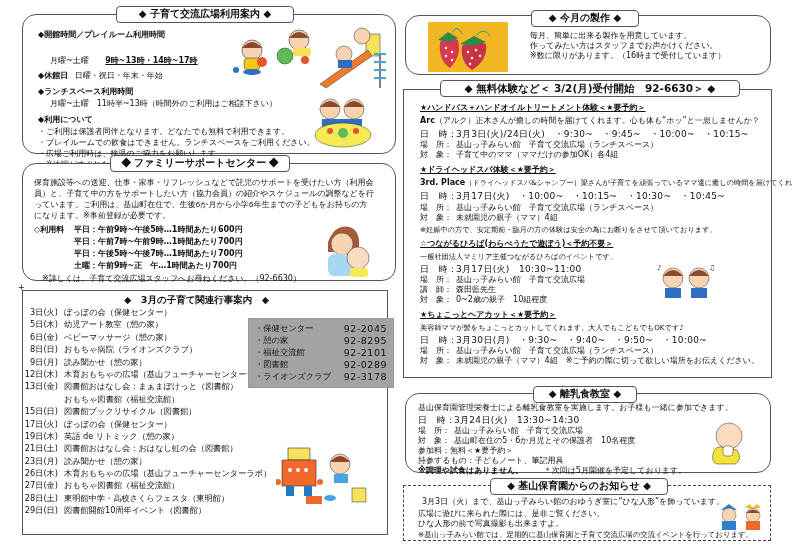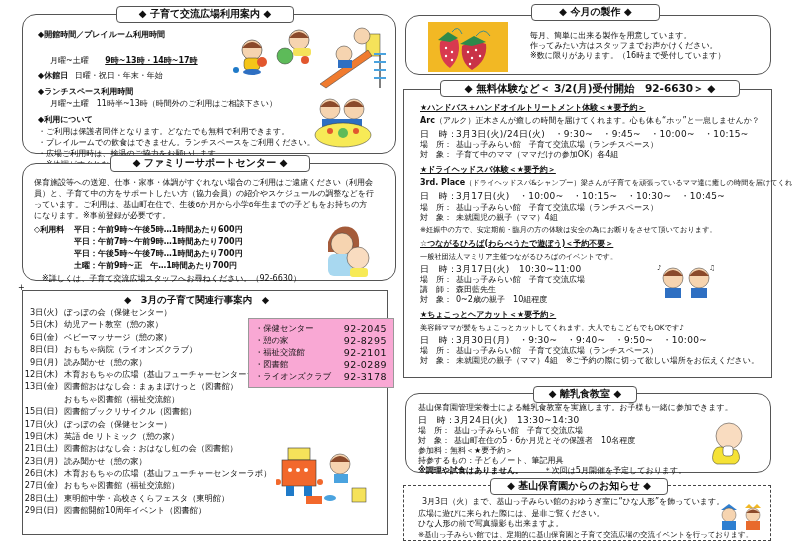--- a/index.html
+++ b/index.html
@@ -18,21 +18,21 @@
   .bold { font-weight: bold; }
   .ul { text-decoration: underline; }
   .indent { padding-left: 12px; }
   .heart { color: #e0142d; }
 
   .events { position: absolute; left: 22px; top: 19px; }
   .event-row { display: flex; height: 12.4px; white-space: nowrap; font-size: 8.2px; }
   .event-date { width: 42px; text-align: right; padding-right: 6px; }
   .event-text { }
 
-  .phone-box { position: absolute; border: 1px solid #999; padding: 4px 6px; background: #f9a8d4; }
+  .phone-box { position: absolute; border: 1px solid #999; padding: 4px 6px; background: #a3a3a3; }
   .phone-row { display: flex; justify-content: space-between; width: 132px; font-size: 8.3px; height: 12px; }
   .phone-num { font-size: 9.5px; letter-spacing: 0.5px; }
 
   .kv { display: flex; white-space: nowrap; font-size: 8px; }
   .kv .k { width: 36px; }
   .big-time { font-size: 9px; letter-spacing: 0.3px; }
 
   
   .illus { position: absolute; }
 </style>
@@ -90,23 +90,23 @@
   <circle cx="42" cy="14" r="10" fill="#f6d4b0" stroke="#333" stroke-width="0.5"></circle>
   <path d="M32 12 Q42 0 52 12" fill="#8b4a2b"></path>
   <rect x="10" y="24" width="40" height="10" fill="#2e6fc2"></rect>
   <ellipse cx="31" cy="40" rx="28" ry="12" fill="#f7ea56" stroke="#333" stroke-width="0.5"></ellipse>
   <circle cx="31" cy="38" r="5" fill="#5dbb59"></circle>
   <circle cx="18" cy="36" r="3" fill="#e2572e"></circle>
   <circle cx="44" cy="36" r="3" fill="#e2572e"></circle>
 </svg>
 
 <div class="box-round" style="left:22px; top:163px; width:374px; height:118px;"></div>
-<div class="title-tab" style="left:110px; top:155px; width:200px;">◆ ファミリーサポートセンター ◆</div>
+<div class="title-tab" style="left:110px; top:155px; width:180px;font-family:Liberation Serif, serif;">◆ ファミリーサポートセンター ◆</div>
 <div class="abs" style="left:34px; top:178px;">
-  <div class="line">保育施設等への送迎、仕事・家事・体調がすぐれない場合のご利用はご遠慮ください（利用会</div>
+  <div class="line">保育施設等への送迎、仕事・家事・リフレッシュなどで託児のサポートを受けたい方（利用会</div>
   <div class="line" style="margin-top:1px;">員）と、子育て中の方をサポートしたい方（協力会員）の紹介やスケジュールの調整などを行</div>
   <div class="line" style="margin-top:1px;font-family:Liberation Mono, monospace;">っています。ご利用は、基山町在住で、生後6か月から小学6年生までの子どもをお持ちの方</div>
   <div class="line" style="margin-top:1px;">になります。※事前登録が必要です。</div>
   <div class="line" style="margin-top:4px; display:flex;">
     <span class="bold" style="width:40px;">◇利用料</span>
     <span class="bold">平日：午前9時~午後5時…1時間あたり600円</span>
   </div>
   <div class="line bold" style="margin-left:40px; margin-top:2px;">平日：午前7時~午前9時…1時間あたり700円</div>
   <div class="line bold" style="margin-left:40px; margin-top:2px;">平日：午後5時~午後7時…1時間あたり700円</div>
   <div class="line bold" style="margin-left:40px; margin-top:2px;">土曜：午前9時~正　午…1時間あたり700円</div>
@@ -230,21 +230,21 @@
     <circle cx="44" cy="36" r="3" fill="#f2682c"></circle>
   <rect x="30" y="50" width="16" height="8" fill="#f2682c"></rect>
   <circle cx="64" cy="18" r="10" fill="#f6d4b0" stroke="#333" stroke-width="0.5"></circle>
   <path d="M54 16 Q64 4 74 16" fill="#8b4a2b"></path>
   <rect x="58" y="28" width="14" height="9" fill="#4aa3df"></rect>
   <rect x="76" y="42" width="14" height="14" fill="#f5e25a" stroke="#333" stroke-width="0.5"></rect>
   <ellipse cx="54" cy="52" rx="6" ry="3" fill="#4aa3df"></ellipse>
 </svg>
 
 <div class="box-round" style="left:405px; top:15px; width:366px; height:60px;"></div>
-<div class="title-tab" style="left:531px; top:4px; width:129px;">◆ 今月の製作 ◆</div>
+<div class="title-tab" style="left:531px; top:10px; width:108px;">◆ 今月の製作 ◆</div>
 <svg class="illus" style="left:428px; top:22px;" width="80" height="50" viewBox="0 0 80 50">
   <rect width="80" height="50" fill="#f2b824"></rect>
   <path d="M12 20 Q20 12 30 18 Q34 34 22 46 Q10 38 12 20 Z" fill="#d8394f"></path>
   <path d="M34 24 Q46 16 58 22 Q60 38 44 48 Q32 40 34 24 Z" fill="#c93347"></path>
   <path d="M10 18 L20 10 L30 16 L22 20 Z" fill="#2f8a4a"></path>
   <path d="M32 22 L46 14 L58 20 L44 24 Z" fill="#2f8a4a"></path>
   <g fill="#fff">
     <circle cx="18" cy="26" r="1.2"></circle>
       <circle cx="24" cy="30" r="1.2"></circle>
       <circle cx="18" cy="34" r="1.2"></circle>

